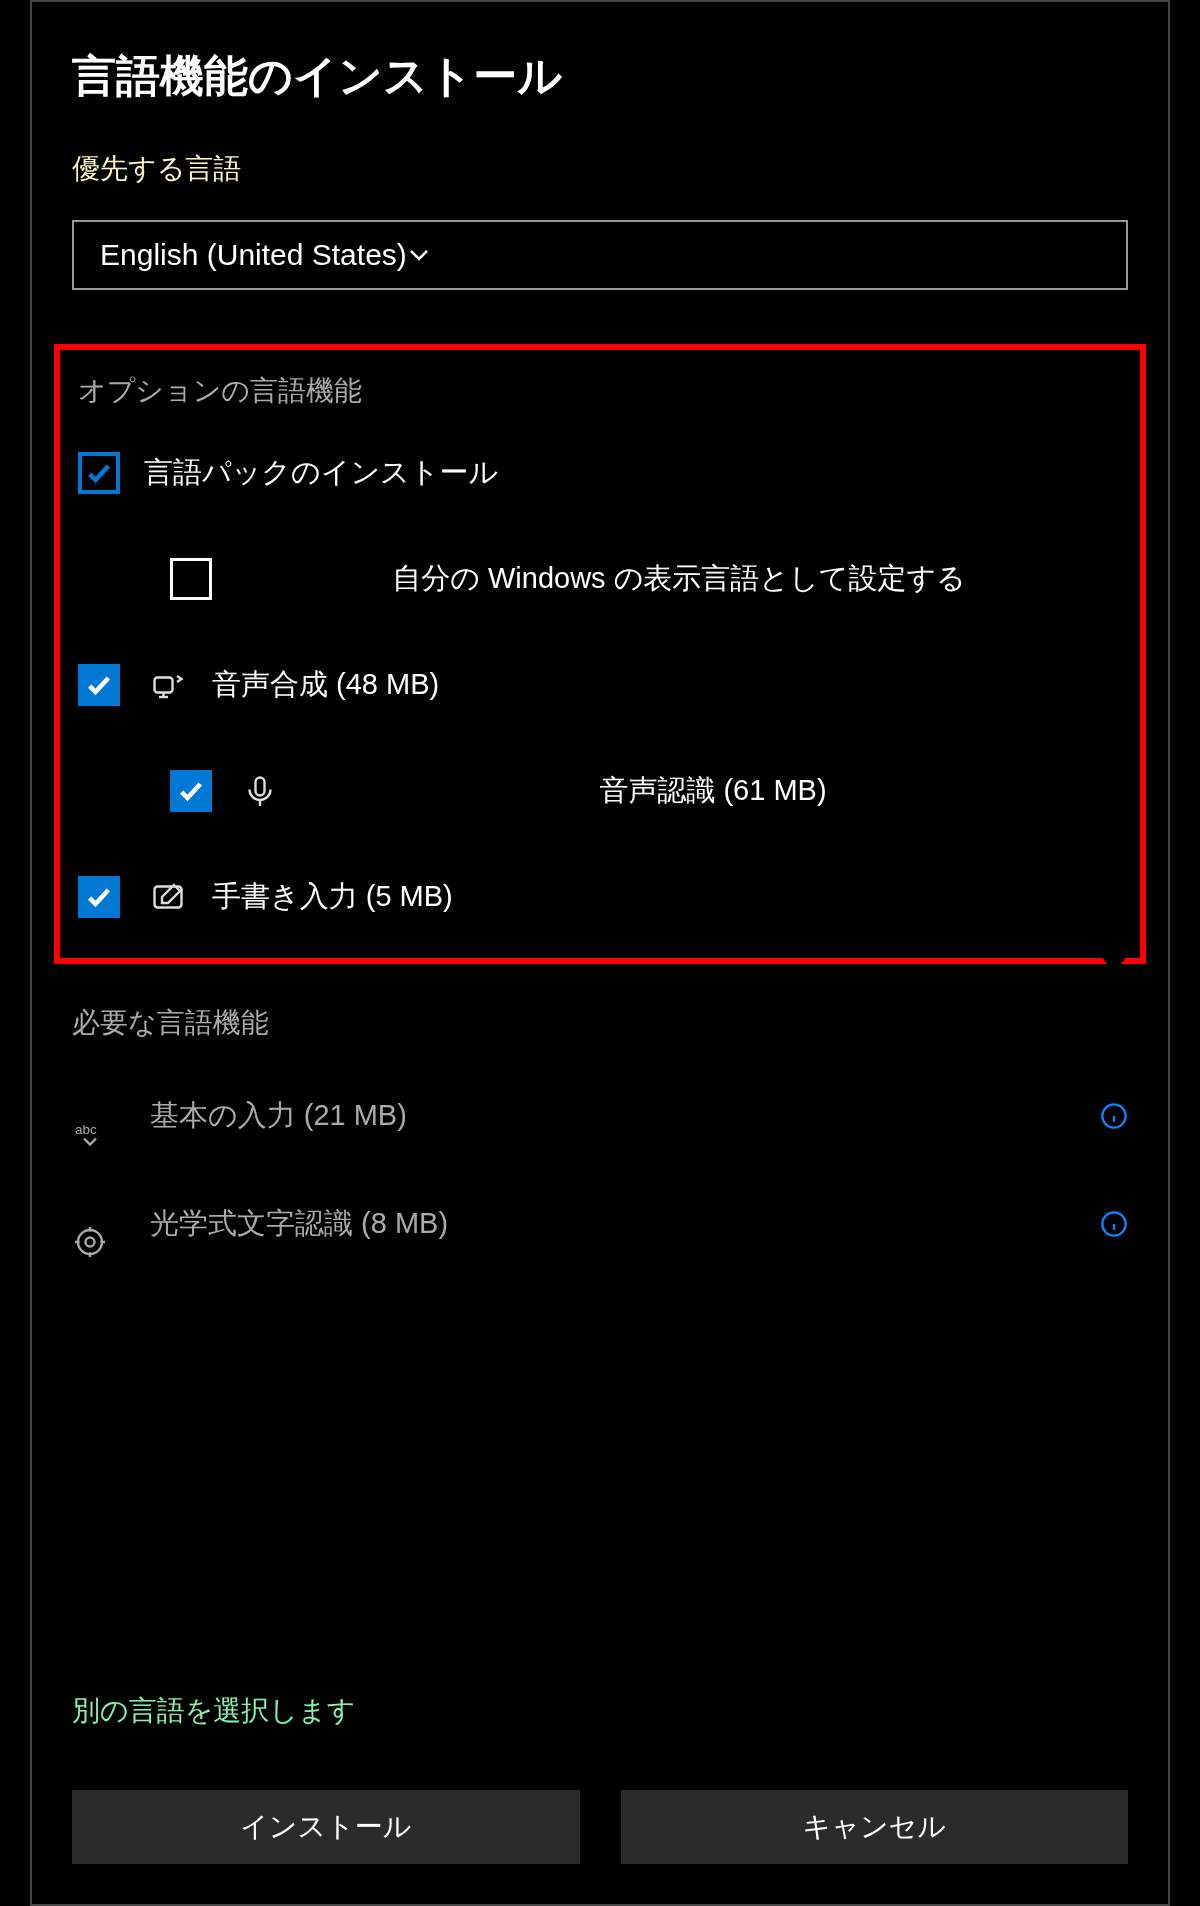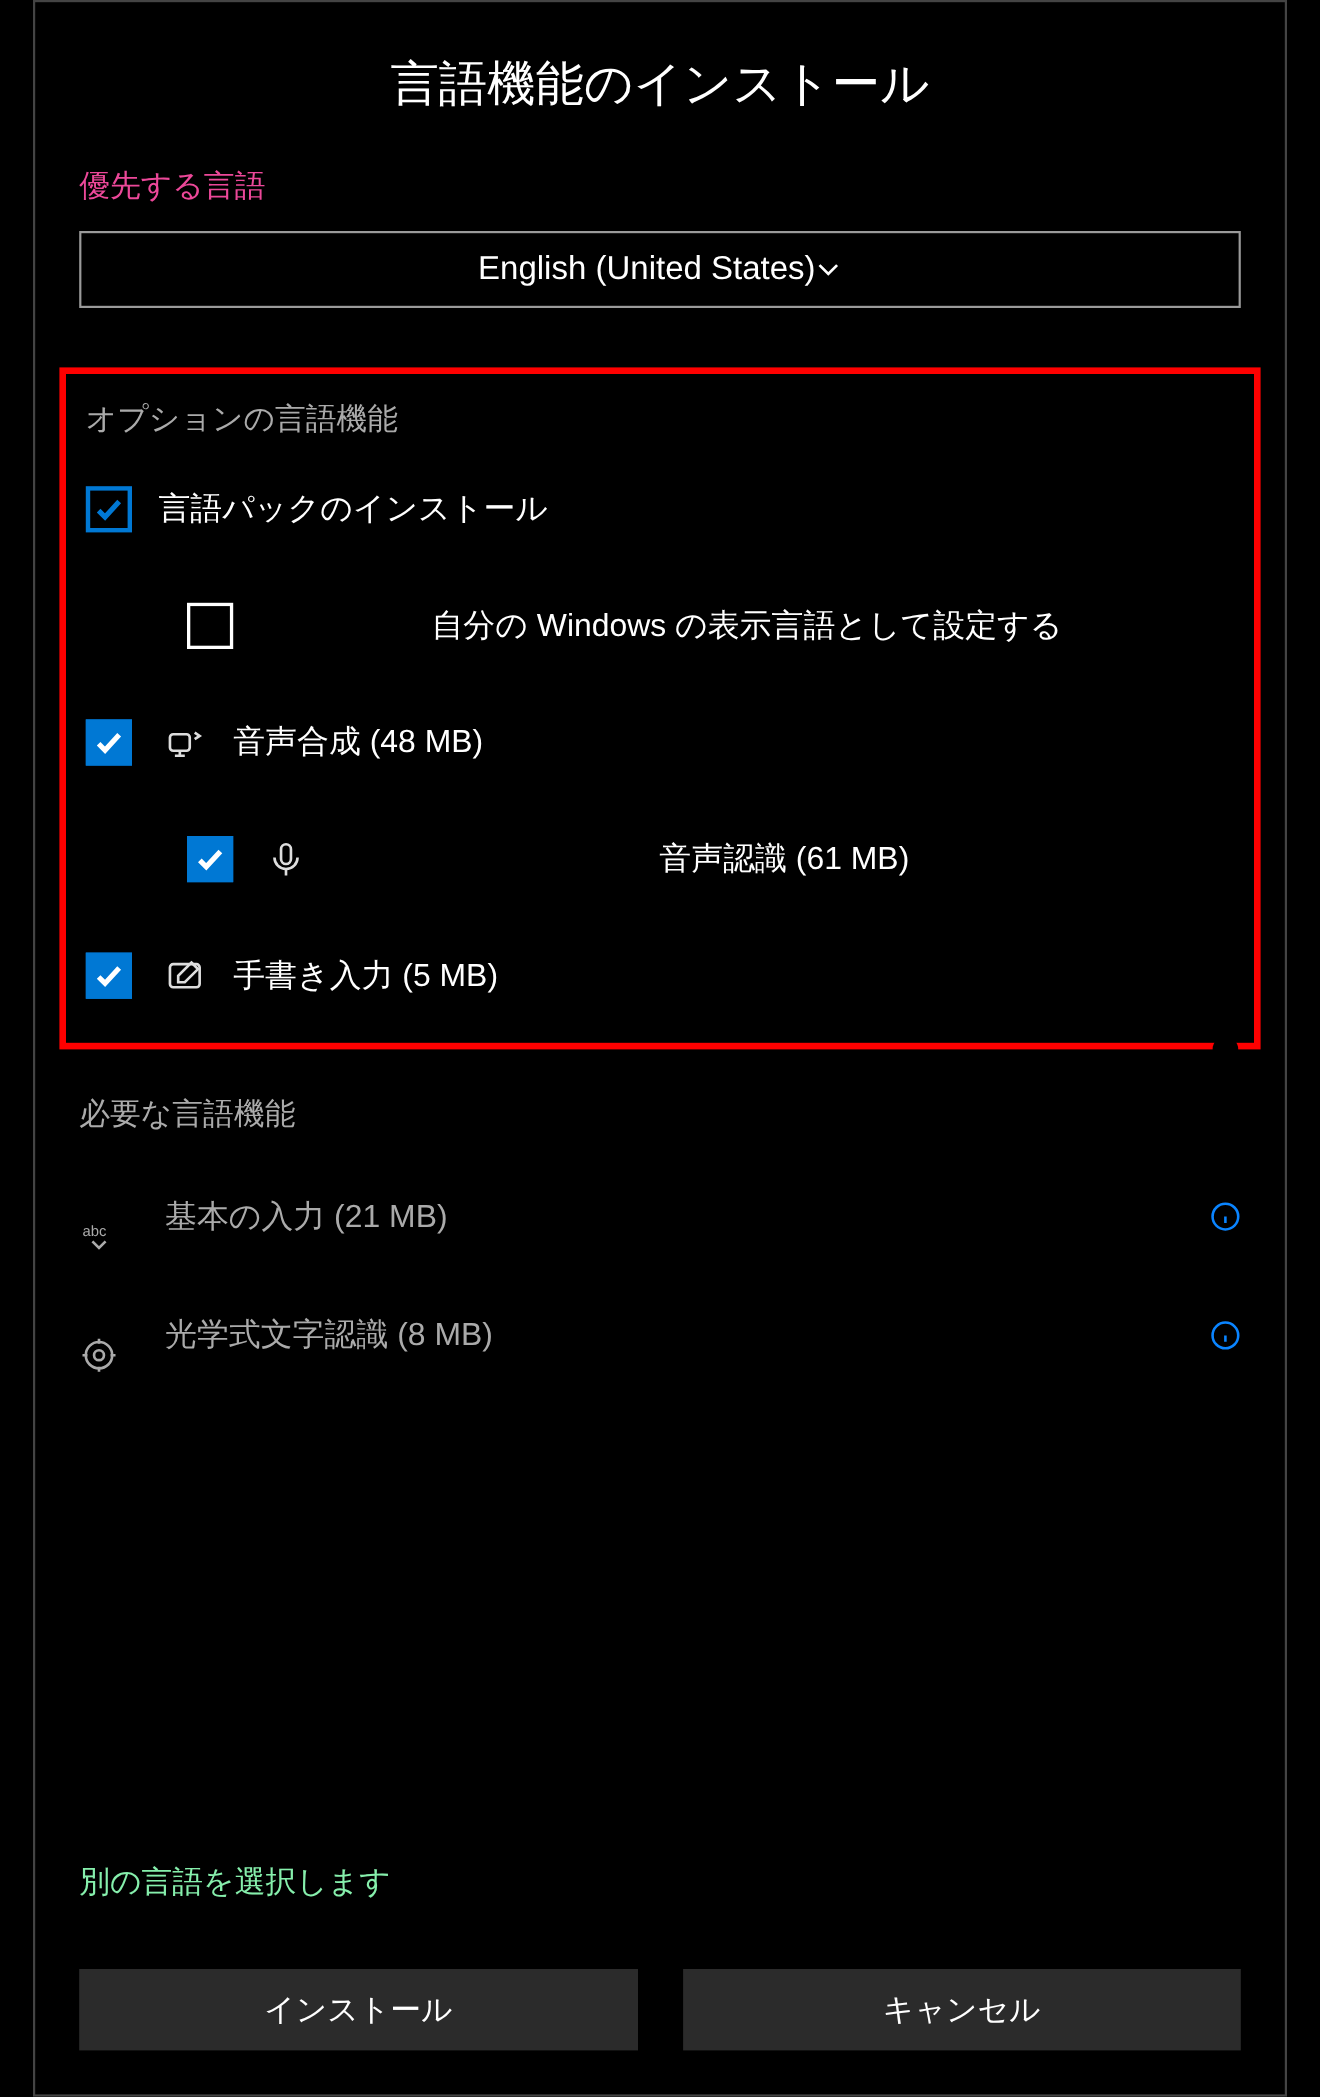--- a/index.html
+++ b/index.html
@@ -15,36 +15,35 @@
   background: #000;
   border: 2px solid #444;
   margin: 0 30px;
   padding: 45px 0 0 0;
   height: 1906px;
   position: relative;
 }
 .content { padding: 0 40px; }
 .dialog-title {
   font-size: 44px;
-  font-weight: 400;
+  font-weight: 700;
   margin-bottom: 44px;
-  text-align: center;
 }
 .field-label {
   font-size: 28px;
-  color: #ec4899;
-  margin-bottom: 22px;
+  color: #fef9c3;
+  margin-bottom: 32px;
 }
 .dropdown {
   border: 2px solid #9a9a9a;
   background: #000;
   height: 70px;
   display: flex;
   align-items: center;
-  justify-content: center;
+  justify-content: flex-start;
   padding: 0 26px;
   cursor: pointer;
   margin-bottom: 70px;
 }
 .dropdown-text { font-size: 30px; color: #fff; }
 .chevron { width: 24px; height: 24px; }
 .chevron svg { stroke: #fff; stroke-width: 2.5; fill: none; }
 .highlight-box {
   border: 6px solid #ff0000;
   margin: -16px -18px 40px -18px;

